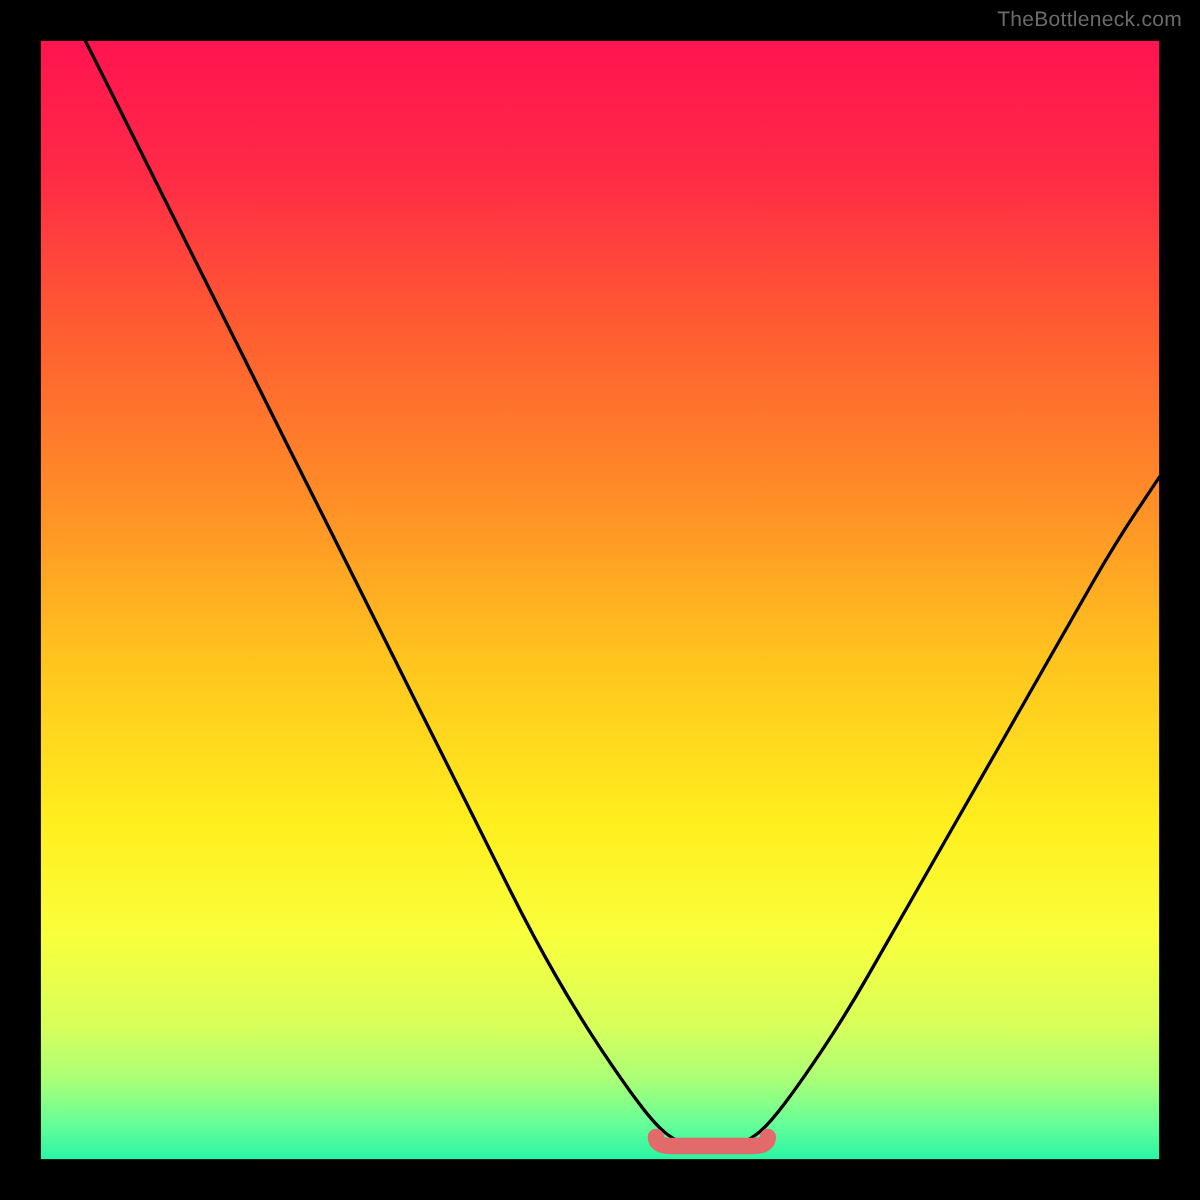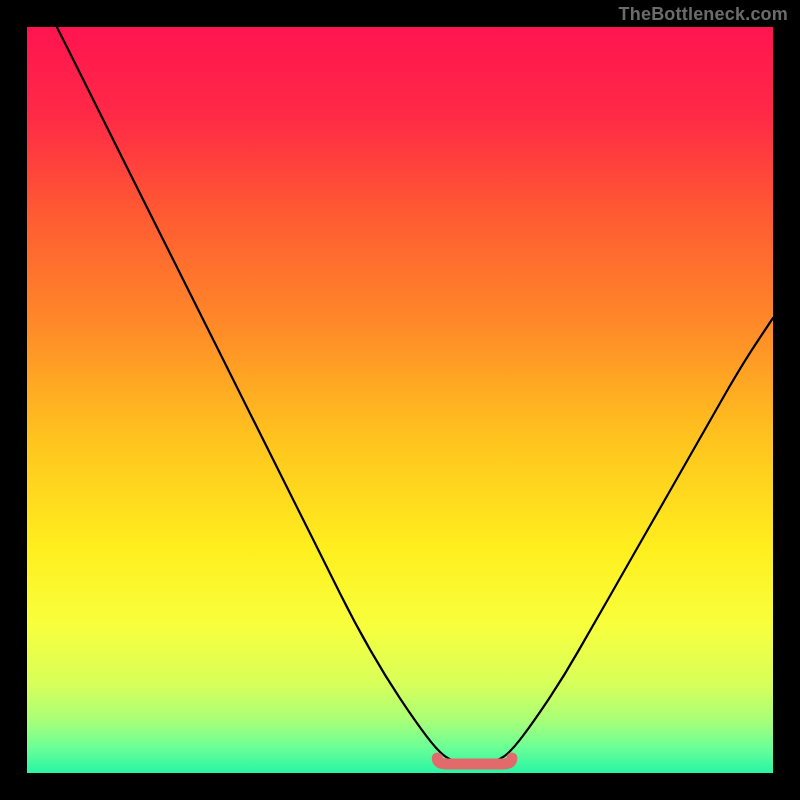--- a/index.html
+++ b/index.html
@@ -37,23 +37,23 @@
     left: 0;
     top: 0;
     width: 100%;
     height: 100%;
   }
   .watermark {
     position: absolute;
     top: 4px;
     right: 12px;
     color: #6b6b6b;
-    font-size: 18px;
+    font-size: 14px;
     letter-spacing: 0.2px;
-    font-weight: 700;
+    font-weight: 400;
   }
 </style>
 </head>
 <body>
 
 <div class="frame">
 
   <div class="watermark">TheBottleneck.com</div>
 
   <div class="plot-area">

